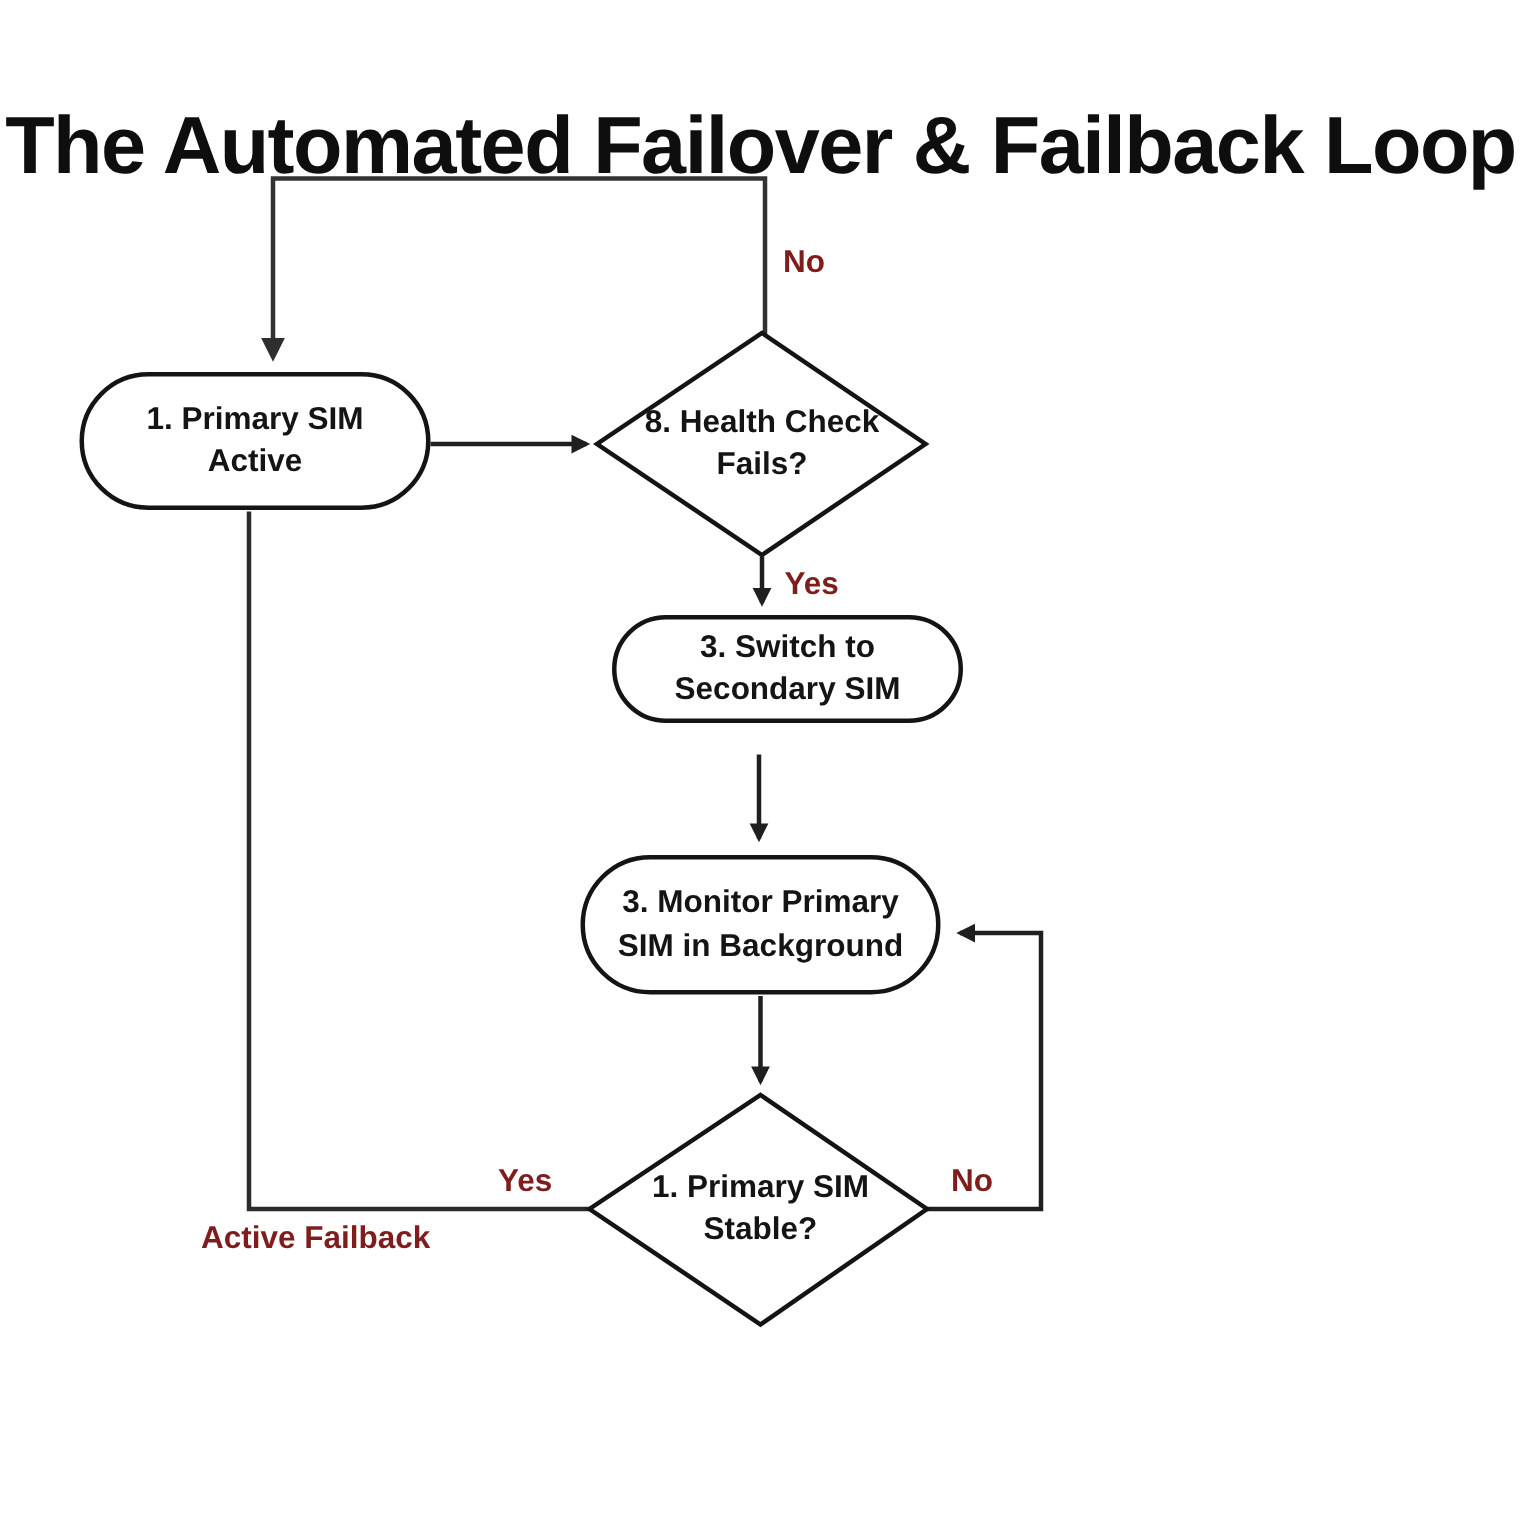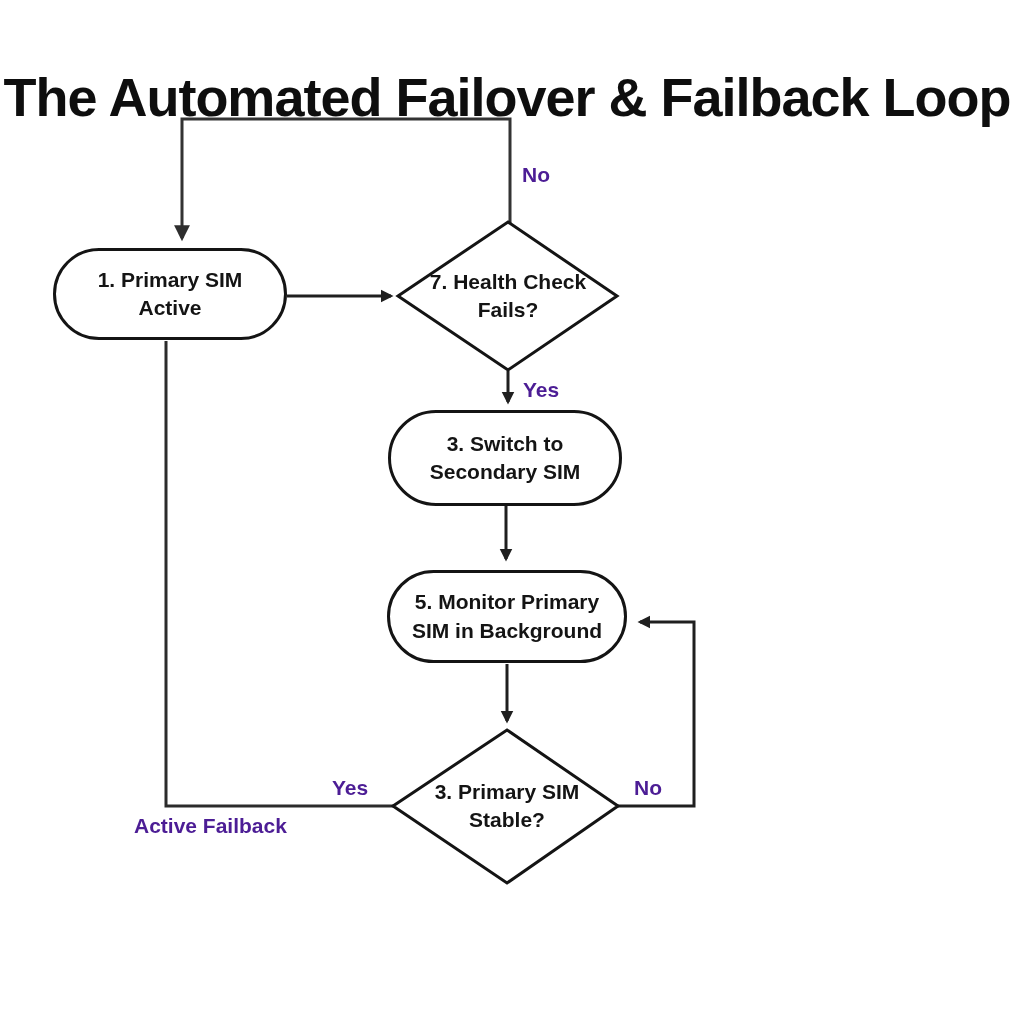--- a/index.html
+++ b/index.html
@@ -56,21 +56,21 @@
     background: transparent;
     z-index: 2;
   }
   .node .label-inner {
     display: inline-block;
   }
   .edge-label {
     position: absolute;
     font-weight: 700;
     font-size: 21px;
-    color: #4c1d95;
+    color: #7f1d1d;
     white-space: nowrap;
     z-index: 3;
   }
 </style>
 </head>
 <body>
 
 <div class="stage">
 
   <svg class="connector-layer" width="1024" height="1024" viewBox="0 0 1024 1024">
@@ -102,33 +102,33 @@
     <polygon points="507,730 618,806 507,883 393,806" fill="#ffffff" stroke="#141414" stroke-width="3"></polygon>
   </svg>
 
   <div class="title">The Automated Failover &amp; Failback Loop</div>
 
   <div class="node stadium" style="left:53px; top:248px; width:234px; height:92px;">
     <span class="label-inner" style="max-width:180px;">1. Primary SIM Active</span>
   </div>
 
   <div class="node diamond-label" style="left:408px; top:262px; width:200px; height:68px;">
-    <span class="label-inner" style="max-width:185px;">7. Health Check Fails?</span>
+    <span class="label-inner" style="max-width:185px;">8. Health Check Fails?</span>
   </div>
 
-  <div class="node stadium" style="left:388px; top:410px; width:234px; height:96px;">
+  <div class="node stadium" style="left:408px; top:410px; width:234px; height:72px;">
     <span class="label-inner" style="max-width:170px;">3. Switch to Secondary SIM</span>
   </div>
 
   <div class="node stadium" style="left:387px; top:570px; width:240px; height:93px;">
-    <span class="label-inner" style="max-width:212px;">5. Monitor Primary SIM in Background</span>
+    <span class="label-inner" style="max-width:212px;">3. Monitor Primary SIM in Background</span>
   </div>
 
   <div class="node diamond-label" style="left:407px; top:772px; width:200px; height:68px;">
-    <span class="label-inner" style="max-width:175px;">3. Primary SIM Stable?</span>
+    <span class="label-inner" style="max-width:175px;">1. Primary SIM Stable?</span>
   </div>
 
   <div class="edge-label" style="left:522px; top:163px;">No</div>
 
   <div class="edge-label" style="left:523px; top:378px;">Yes</div>
 
   <div class="edge-label" style="left:332px; top:776px;">Yes</div>
 
   <div class="edge-label" style="left:634px; top:776px;">No</div>
 

